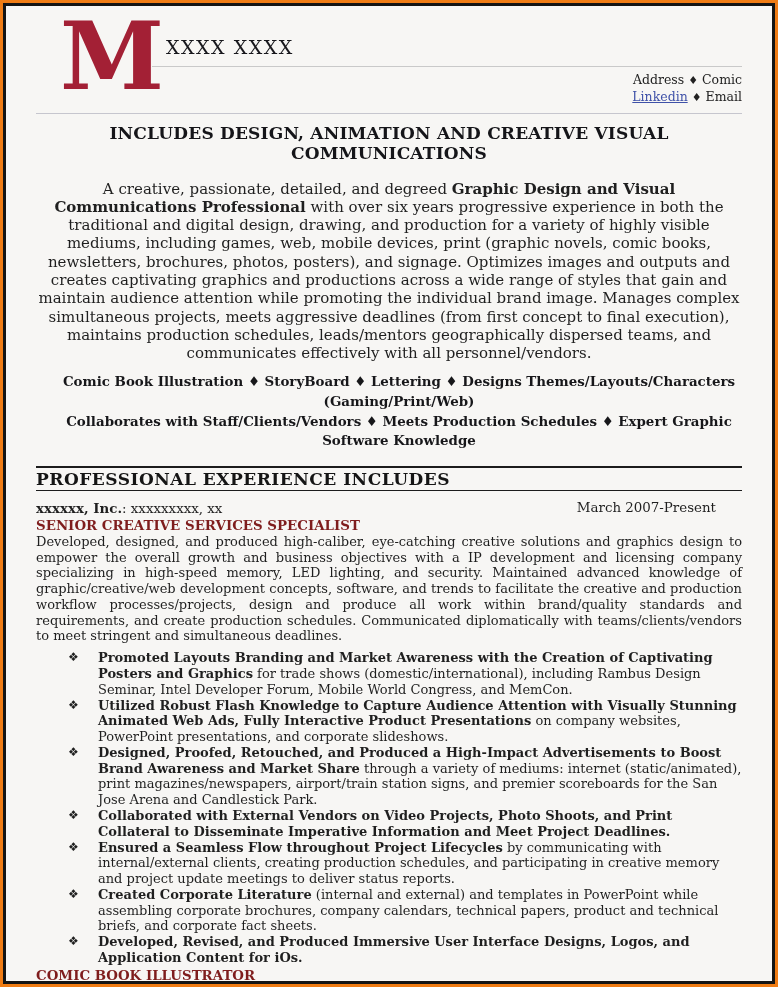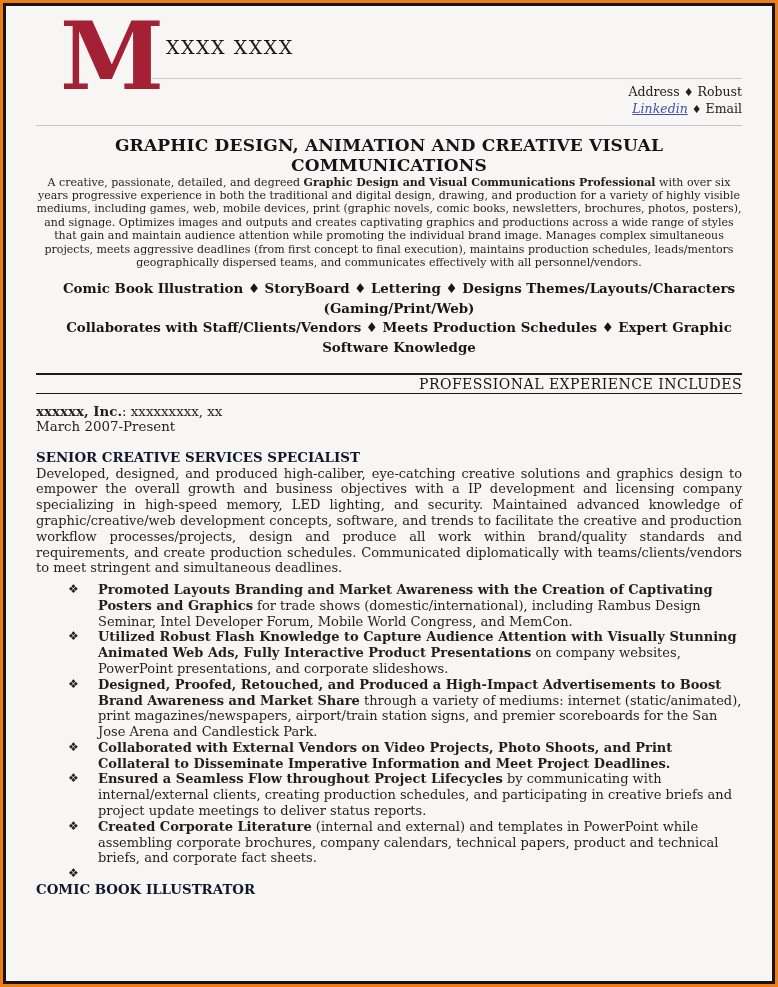--- a/index.html
+++ b/index.html
@@ -16,49 +16,49 @@
   }
   
   .header{display:flex;align-items:flex-start;margin-top:6px;}
   .monogram{
     font-size:94px;line-height:0.78;font-weight:bold;
     color:#a32035;margin-left:24px;width:92px;flex:0 0 auto;
     letter-spacing:-2px;
   }
   .header-right{flex:1;display:flex;flex-direction:column;min-width:0;}
   .name-row{
-    padding:16px 0 20px 14px;border-bottom:1px solid #c9c9c9;
+    padding:16px 0 8px 14px;border-bottom:1px solid #c9c9c9;
     font-size:19px;letter-spacing:1.5px;color:#17171c;
   }
   .contact{
     text-align:right;padding-top:5px;font-size:12.5px;line-height:1.34;color:#222;
   }
   .contact .diam{font-size:11px;padding:0 4px;}
-  a.link{color:#3f51a8;text-decoration:underline;font-style:italic;}
+  a.link{color:#3f51a8;text-decoration:underline;}
   .full-rule{border-bottom:1px solid #c6c6ce;margin-top:7px;}
   
   .headline{
     text-align:center;font-weight:bold;font-size:17px;
     margin-top:9px;color:#151519;letter-spacing:0.2px;
   }
   .summary{
-    text-align:center;margin-top:1px;line-height:1.22;font-size:11px;
+    text-align:center;margin-top:17px;line-height:1.22;font-size:15px;
   }
   
   .skills{margin-top:10px;text-align:center;font-weight:bold;font-size:13.4px;line-height:1.46;color:#17171a;margin-left:20px;}
   
   .section-band{
     margin-top:15px;border-top:2px solid #1c1c1c;border-bottom:1.5px solid #1c1c1c;
-    text-align:right;font-weight:normal;font-size:14px;letter-spacing:0.5px;
+    text-align:left;font-weight:bold;font-size:17px;letter-spacing:0.5px;
     padding:1px 0;color:#151515;
   }
   
-  .job-row{display:flex;justify-content:space-between;margin-top:9px;font-size:13.4px;flex-direction:column;}
+  .job-row{display:flex;justify-content:space-between;margin-top:9px;font-size:13.4px;}
   .job-row .dates{padding-right:26px;white-space:nowrap;}
-  .job-title{font-weight:bold;font-size:13.4px;margin-top:15px;color:#0f172a;}
+  .job-title{font-weight:bold;font-size:13.4px;margin-top:1px;color:#7f1d1d;}
   .job-para{text-align:justify;margin-top:1px;line-height:1.215;}
   ul.bullets{list-style:none;margin:6px 0 0 0;padding:0;}
   ul.bullets li{
     position:relative;padding-left:62px;line-height:1.215;margin:0;
   }
   ul.bullets li .glyph{
     position:absolute;left:32px;top:0;font-size:12px;
   }
   .b{font-weight:bold;}
   .tm{font-size:11px;}
@@ -69,31 +69,31 @@
 
 <div class="frame">
   <div class="page">
 
     <div class="header">
       <div class="monogram">M</div>
       <div class="header-right">
         <div class="name-row">XXXX XXXX</div>
         <div class="contact">
           <div>
-            <span>Address</span><span class="diam">♦</span><span>Robust</span>
+            <span>Address</span><span class="diam">♦</span><span>Comic</span>
           </div>
           <div>
             <a class="link" href="#">Linkedin</a><span class="diam">♦</span><span>Email</span>
           </div>
         </div>
       </div>
     </div>
     <div class="full-rule"></div>
 
-    <div class="headline">GRAPHIC DESIGN, ANIMATION AND CREATIVE VISUAL COMMUNICATIONS</div>
+    <div class="headline">INCLUDES DESIGN, ANIMATION AND CREATIVE VISUAL COMMUNICATIONS</div>
     <div class="summary">
       <span>A creative, passionate, detailed, and degreed </span><span class="b">Graphic Design and Visual Communications Professional</span><span> with over six years progressive experience in both the traditional and digital design, drawing, and production for a variety of highly visible mediums, including games, web, mobile devices, print (graphic novels, comic books, newsletters, brochures, photos, posters), and signage. Optimizes images and outputs and creates captivating graphics and productions across a wide range of styles that gain and maintain audience attention while promoting the individual brand image. Manages complex simultaneous projects, meets aggressive deadlines (from first concept to final execution), maintains production schedules, leads/mentors geographically dispersed teams, and communicates effectively with all personnel/vendors.</span>
     </div>
 
     <div class="skills">
       <div>Comic Book Illustration ♦ StoryBoard ♦ Lettering ♦ Designs Themes/Layouts/Characters (Gaming/Print/Web)</div>
       <div>Collaborates with Staff/Clients/Vendors ♦ Meets Production Schedules ♦ Expert Graphic Software Knowledge</div>
     </div>
 
     <div class="section-band">PROFESSIONAL EXPERIENCE INCLUDES</div>
@@ -103,21 +103,21 @@
       <span class="dates">March 2007-Present</span>
     </div>
     <div class="job-title">SENIOR CREATIVE SERVICES SPECIALIST</div>
     <div class="job-para">Developed, designed, and produced high-caliber, eye-catching creative solutions and graphics design to empower the overall growth and business objectives with a IP development and licensing company specializing in high-speed memory, LED lighting, and security. Maintained advanced knowledge of graphic/creative/web development concepts, software, and trends to facilitate the creative and production workflow processes/projects, design and produce all work within brand/quality standards and requirements, and create production schedules. Communicated diplomatically with teams/clients/vendors to meet stringent and simultaneous deadlines.</div>
 
     <ul class="bullets">
       <li><span class="glyph">❖</span><span class="b">Promoted Layouts Branding and Market Awareness with the Creation of Captivating Posters and Graphics</span><span> for trade shows (domestic/international), including Rambus Design Seminar, Intel Developer Forum, Mobile World Congress, and MemCon.</span></li>
       <li><span class="glyph">❖</span><span class="b">Utilized Robust Flash Knowledge to Capture Audience Attention with Visually Stunning Animated Web Ads, Fully Interactive Product Presentations</span><span> on company websites, PowerPoint presentations, and corporate slideshows.</span></li>
       <li><span class="glyph">❖</span><span class="b">Designed, Proofed, Retouched, and Produced a High-Impact Advertisements to Boost Brand Awareness and Market Share</span><span> through a variety of mediums: internet (static/animated), print magazines/newspapers, airport/train station signs, and premier scoreboards for the San Jose Arena and Candlestick Park.</span></li>
       <li><span class="glyph">❖</span><span class="b">Collaborated with External Vendors on Video Projects, Photo Shoots, and Print Collateral to Disseminate Imperative Information and Meet Project Deadlines.</span><span></span></li>
-      <li><span class="glyph">❖</span><span class="b">Ensured a Seamless Flow throughout Project Lifecycles</span><span> by communicating with internal/external clients, creating production schedules, and participating in creative briefs and project update meetings to deliver status reports.</span></li>
+      <li><span class="glyph">❖</span><span class="b">Ensured a Seamless Flow throughout Project Lifecycles</span><span> by communicating with internal/external clients, creating production schedules, and participating in creative memory and project update meetings to deliver status reports.</span></li>
       <li><span class="glyph">❖</span><span class="b">Created Corporate Literature</span><span> (internal and external) and templates in PowerPoint while assembling corporate brochures, company calendars, technical papers, product and technical briefs, and corporate fact sheets.</span></li>
-      <li><span class="glyph">❖</span><span></span></li>
+      <li><span class="glyph">❖</span><span class="b">Developed, Revised, and Produced Immersive User Interface Designs, Logos, and Application Content for iOs.</span><span></span></li>
     </ul>
 
     <div class="job-title">COMIC BOOK ILLUSTRATOR</div>
 
   </div>
 </div>
 
 </body></html>

